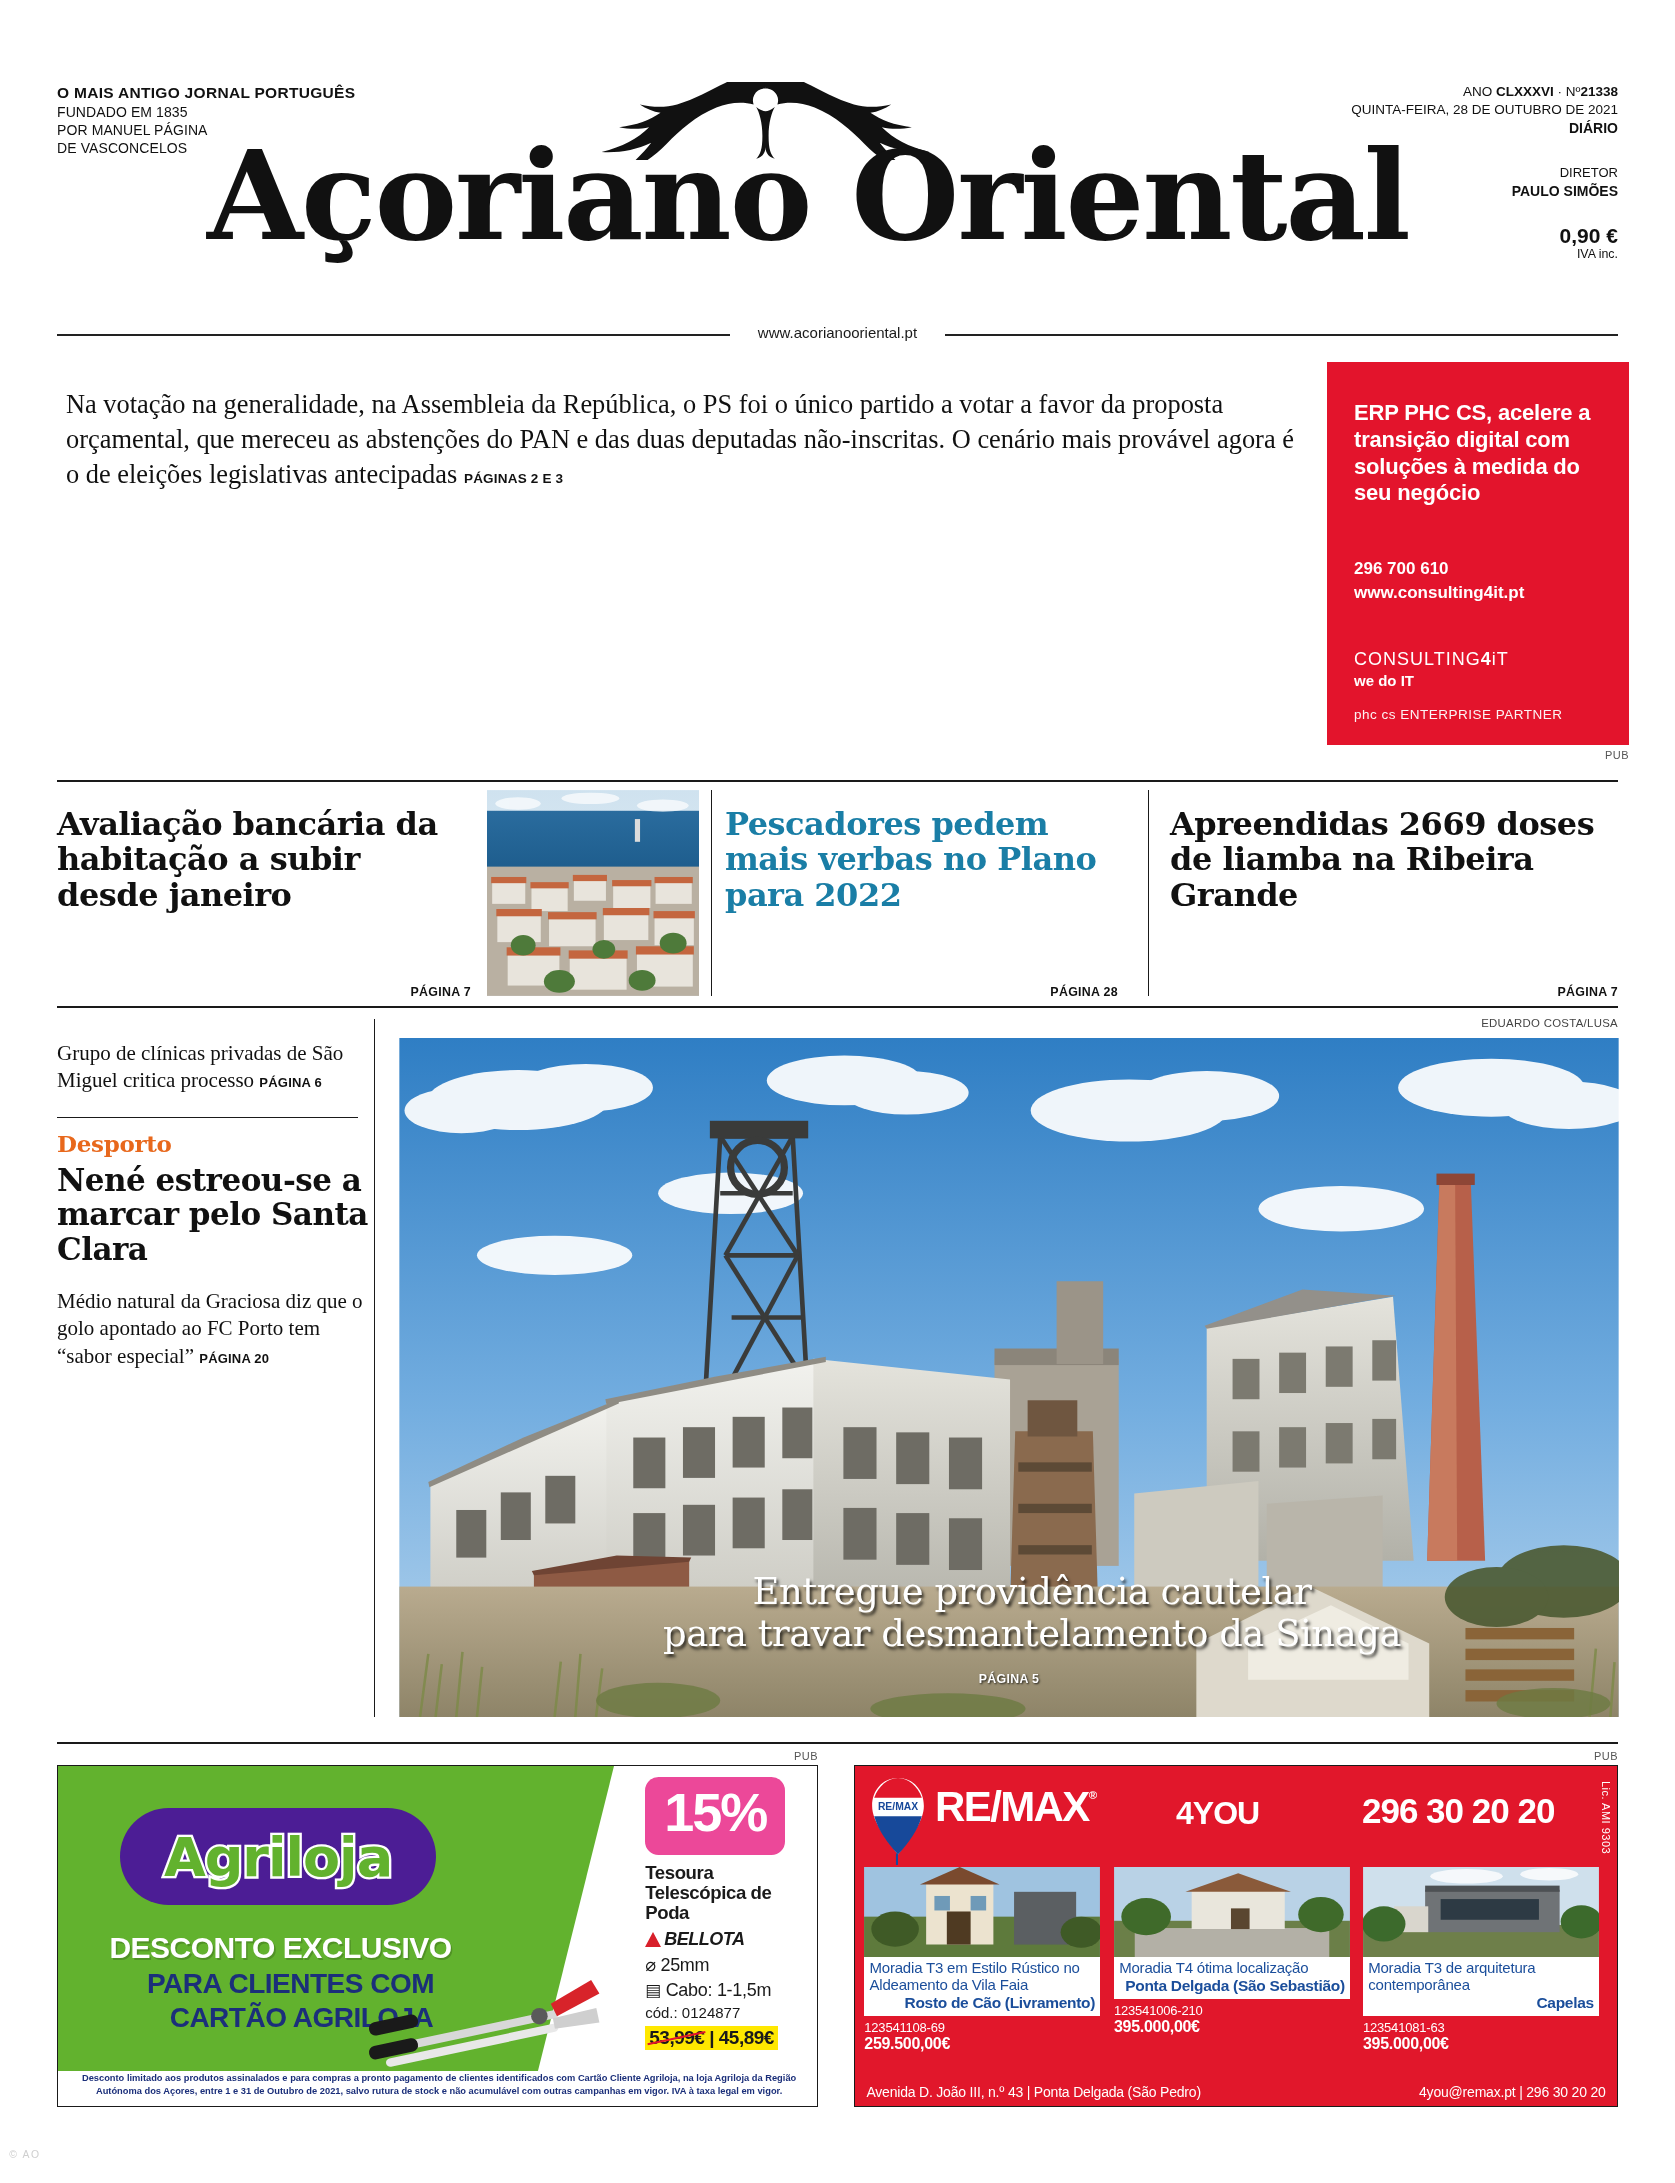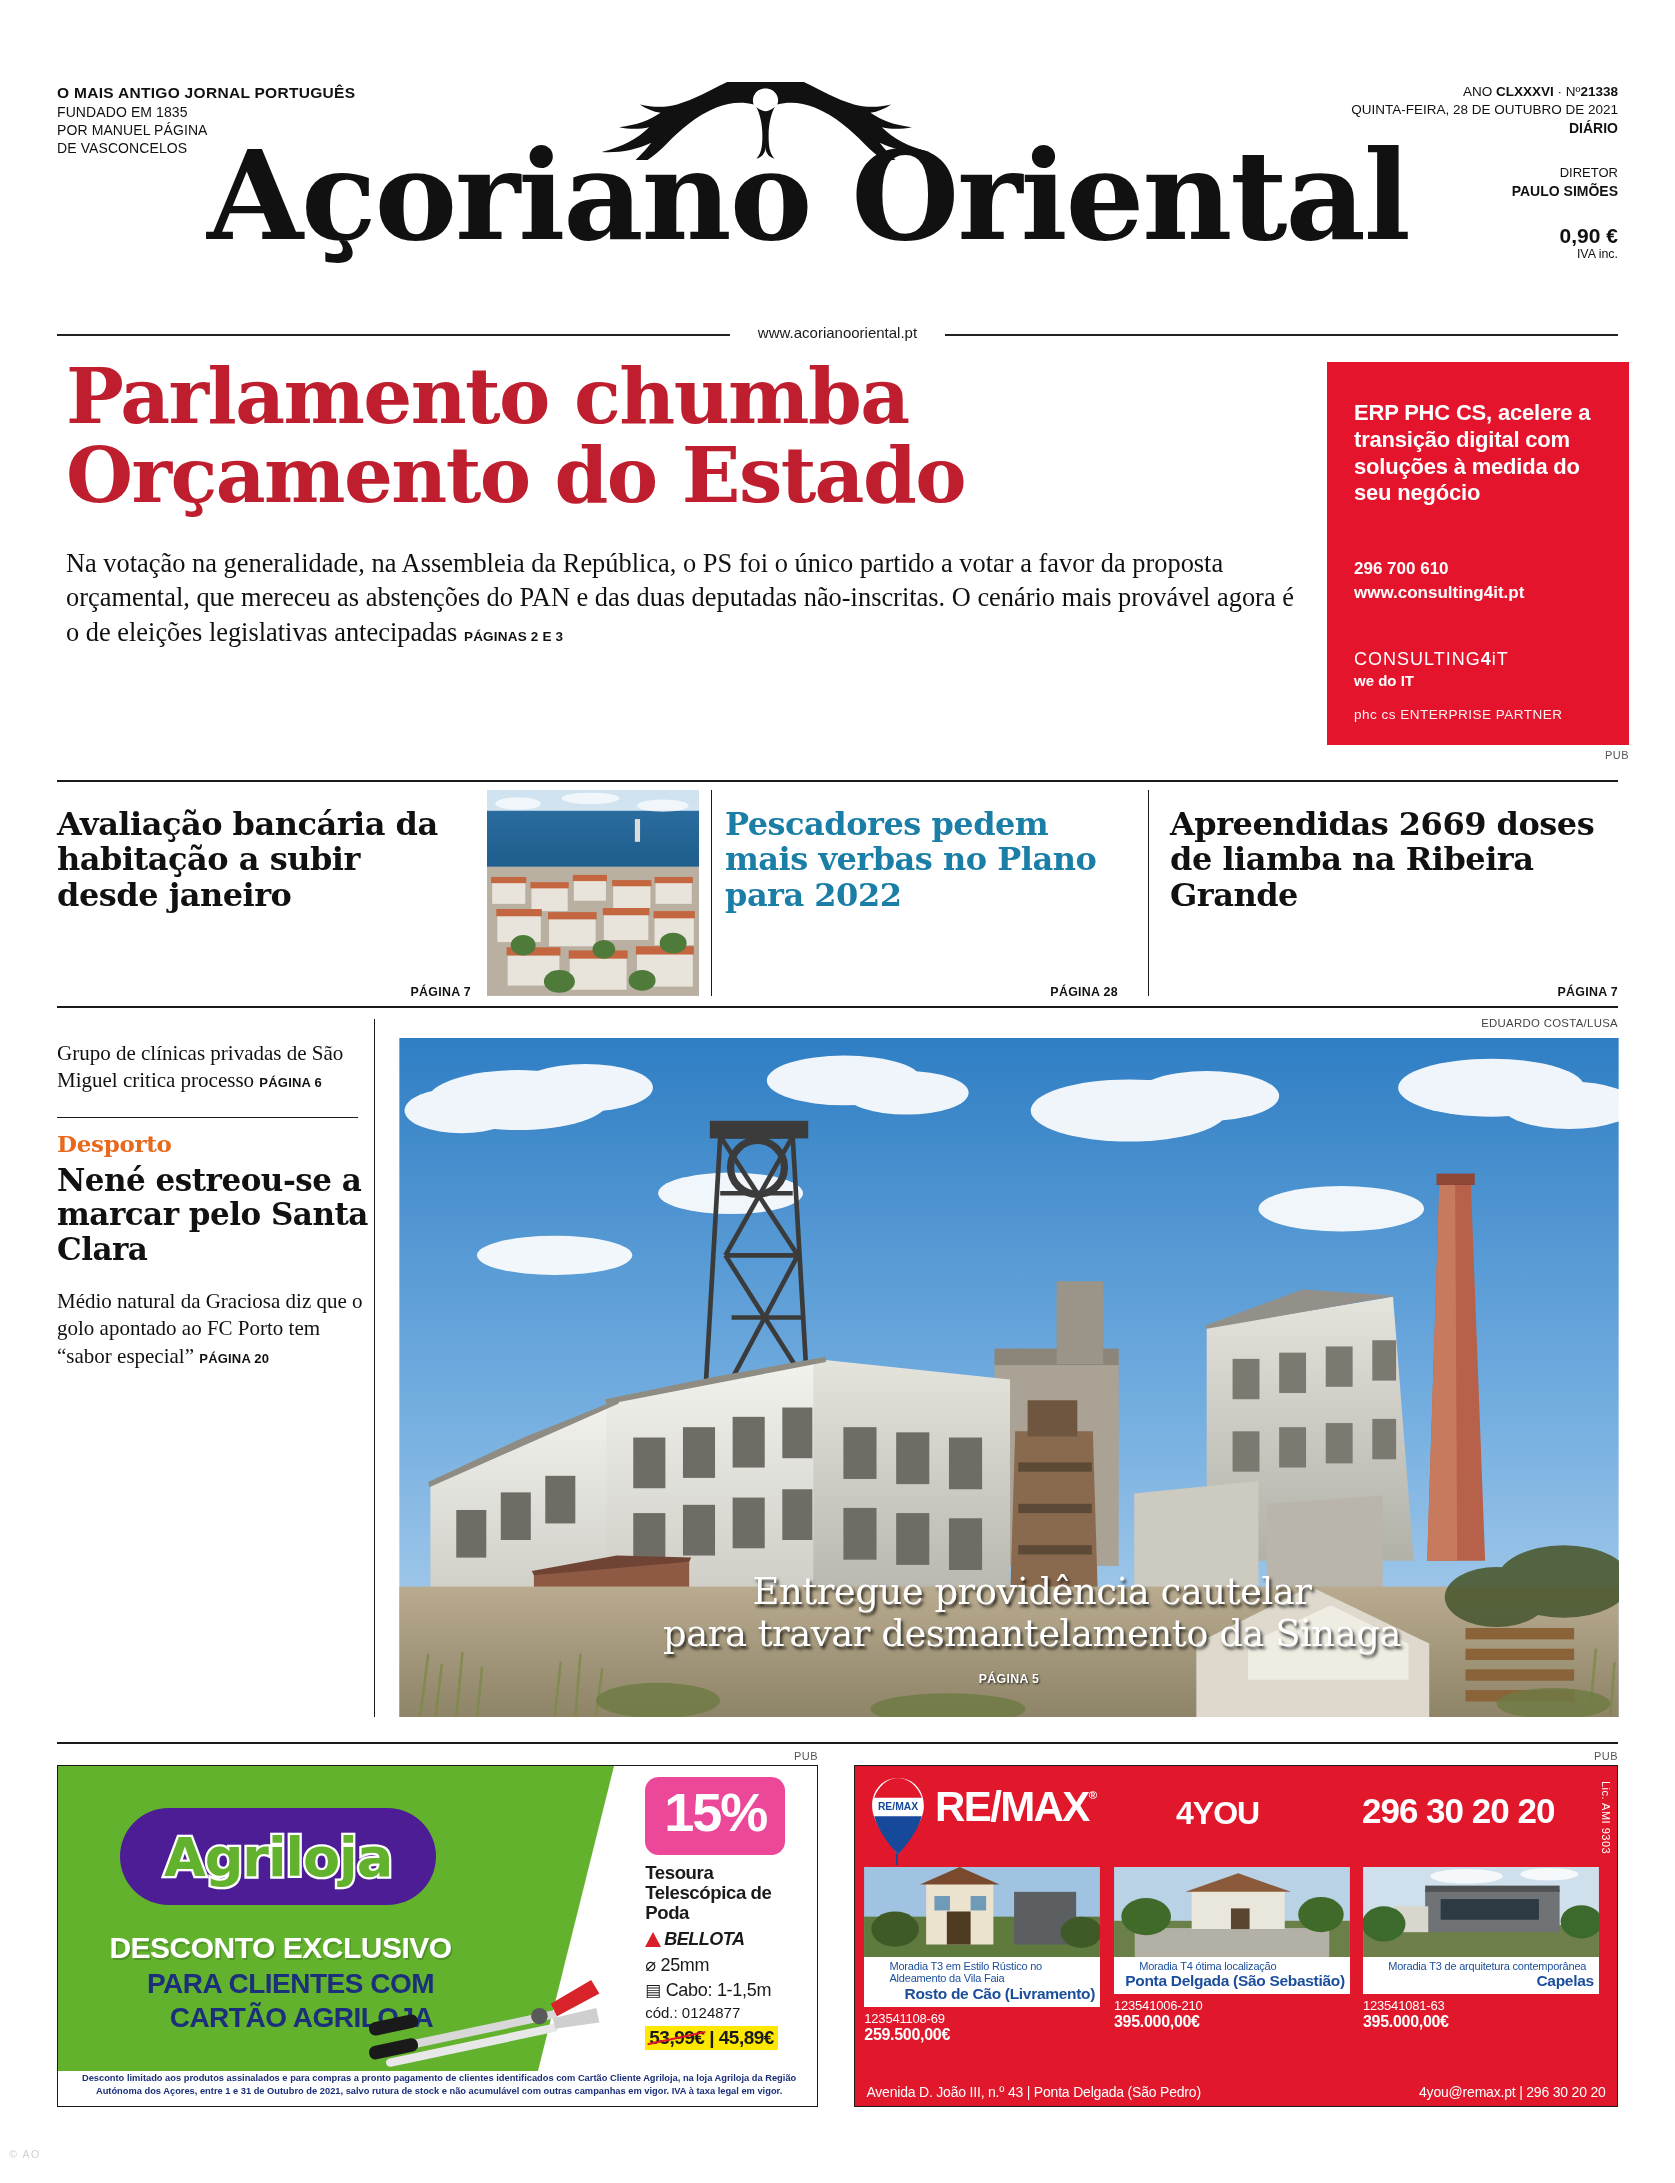--- a/index.html
+++ b/index.html
@@ -164,21 +164,21 @@
              letter-spacing: -1.6px; line-height: 1; }
   .rx-word .reg { font-size: 11.4px; vertical-align: 22px; }
   .rx-4you { position: absolute; left: 321px; top: 29px; font-size: 32px; font-weight: bold; letter-spacing: -1px; }
   .rx-phone { position: absolute; left: 507px; top: 25px; font-size: 35px; font-weight: bold; letter-spacing: -1px; }
   .rx-ami { position: absolute; right: 5.2px; top: 14.5px; font-size: 11px; letter-spacing: 0.5px;
             writing-mode: vertical-rl; }
   .rx-card { position: absolute; top: 101px; width: 236px; }
   .rx-card.c1 { left: 9.3px; } .rx-card.c2 { left: 259px; } .rx-card.c3 { left: 508px; }
   .rx-img { width: 236px; height: 90px; overflow: hidden; }
   .rx-label { background: #fff; padding: 3.1px 5.2px 4.1px 5.2px; }
-  .rx-t1 { font-size: 11px; color: #1b4e9b; line-height: 1.12; letter-spacing: -0.2px; margin-left: 20px; }
+  .rx-t1 { font-size: 15px; color: #1b4e9b; line-height: 1.12; letter-spacing: -0.2px; }
   .rx-t2 { font-size: 15.5px; font-weight: bold; color: #1b4e9b; text-align: right; letter-spacing: -0.3px; line-height: 1.15; }
   .rx-ref { margin-top: 4.1px; font-size: 13px; color: #fff; letter-spacing: -0.2px; }
   .rx-price { font-size: 16px; font-weight: bold; color: #fff; letter-spacing: -0.3px; }
   .rx-foot-l { position: absolute; left: 11.4px; bottom: 6.2px; font-size: 14px; letter-spacing: -0.2px; }
   .rx-foot-r { position: absolute; right: 11.4px; bottom: 6.2px; font-size: 14px; letter-spacing: -0.2px; }
 
   .corner { position: absolute; left: 9.3px; top: 2149px;
             font-family: "Liberation Sans", sans-serif; font-size: 10.4px; color: #cfcfcf; letter-spacing: 1.6px; }
 </style>
 </head>
@@ -222,24 +222,20 @@
     </div>
   </div>
 
   <div class="urlbar">
     <div class="ln l"></div>
     <div class="ln r"></div>
     <div class="u">www.acorianooriental.pt</div>
   </div>
 
   <div class="lead">
-    <h1>
-      <span>Parlamento chumba</span><br>
-      <span>Orçamento do Estado</span>
-    </h1>
     <div class="sub">
       <span>Na votação na generalidade, na Assembleia da República, o PS foi o único partido a votar a favor da proposta orçamental, que mereceu as abstenções do PAN e das duas deputadas não-inscritas. O cenário mais provável agora é o de eleições legislativas antecipadas</span>
       <span class="pg">PÁGINAS 2 E 3</span>
     </div>
   </div>
 
   <div class="adred">
     <div class="hl">ERP PHC CS, acelere a transição digital com soluções à medida do seu negócio</div>
     <div class="ct">
       <div>296 700 610</div>

